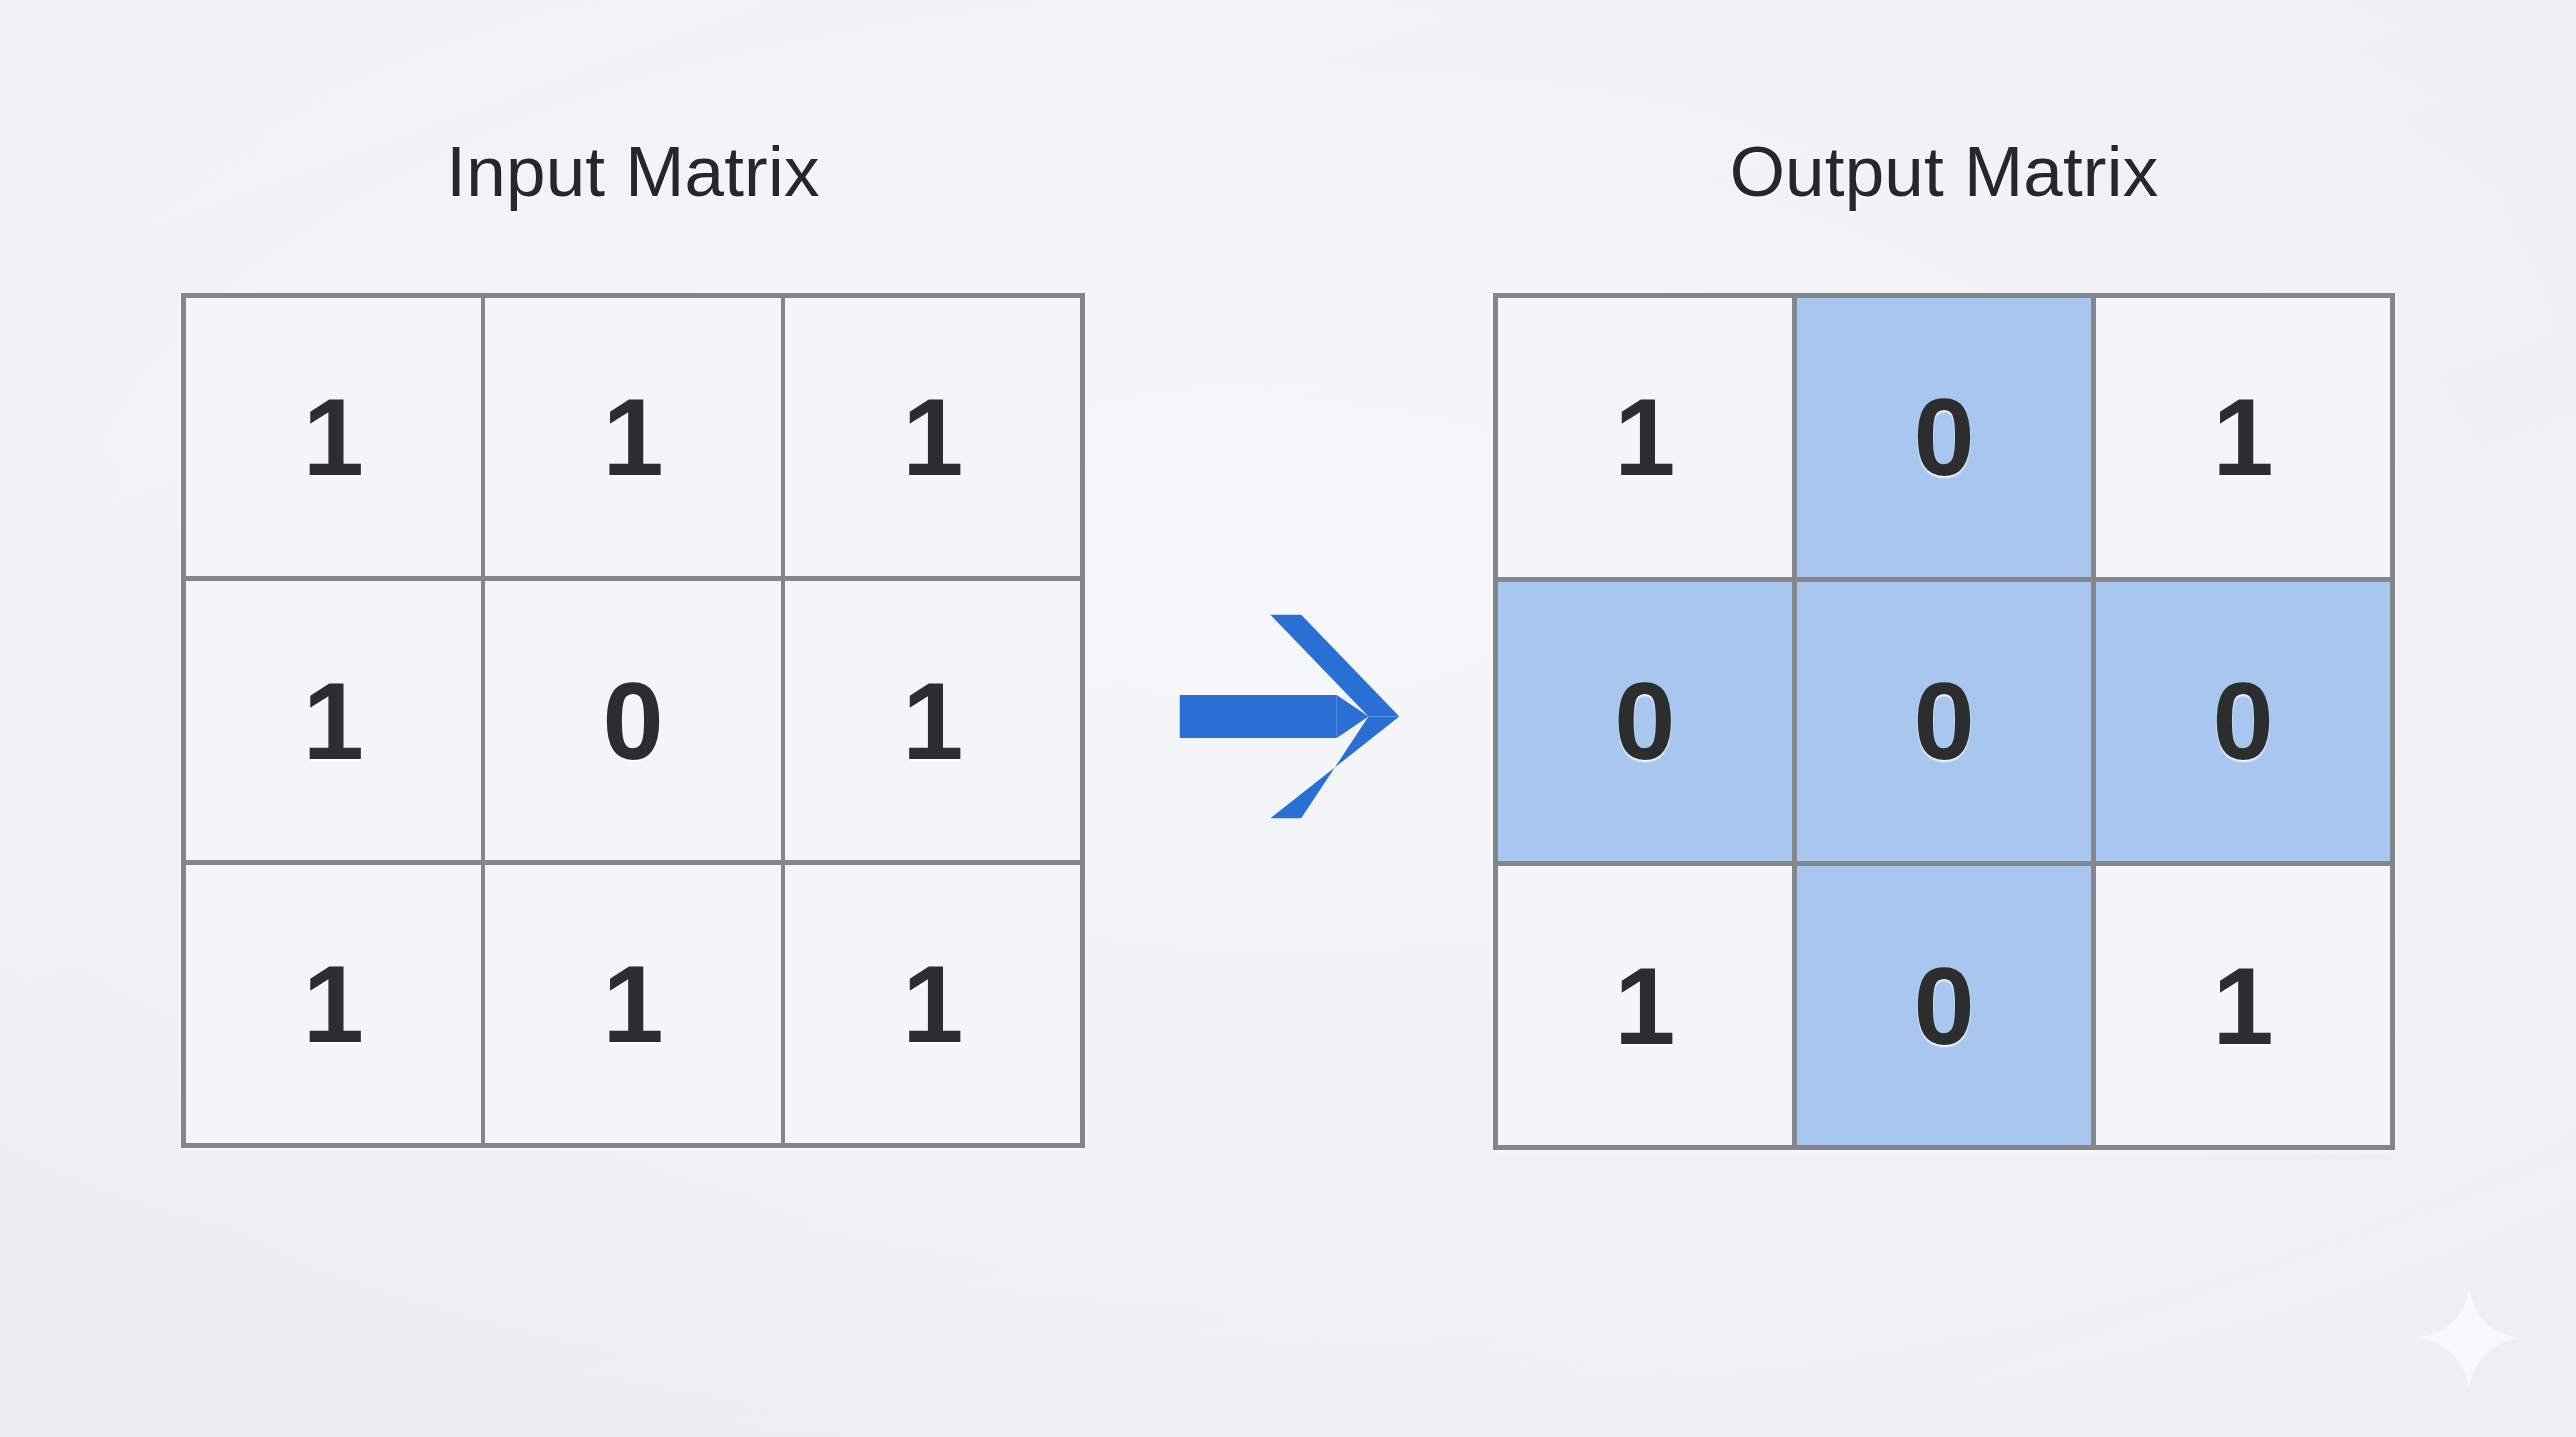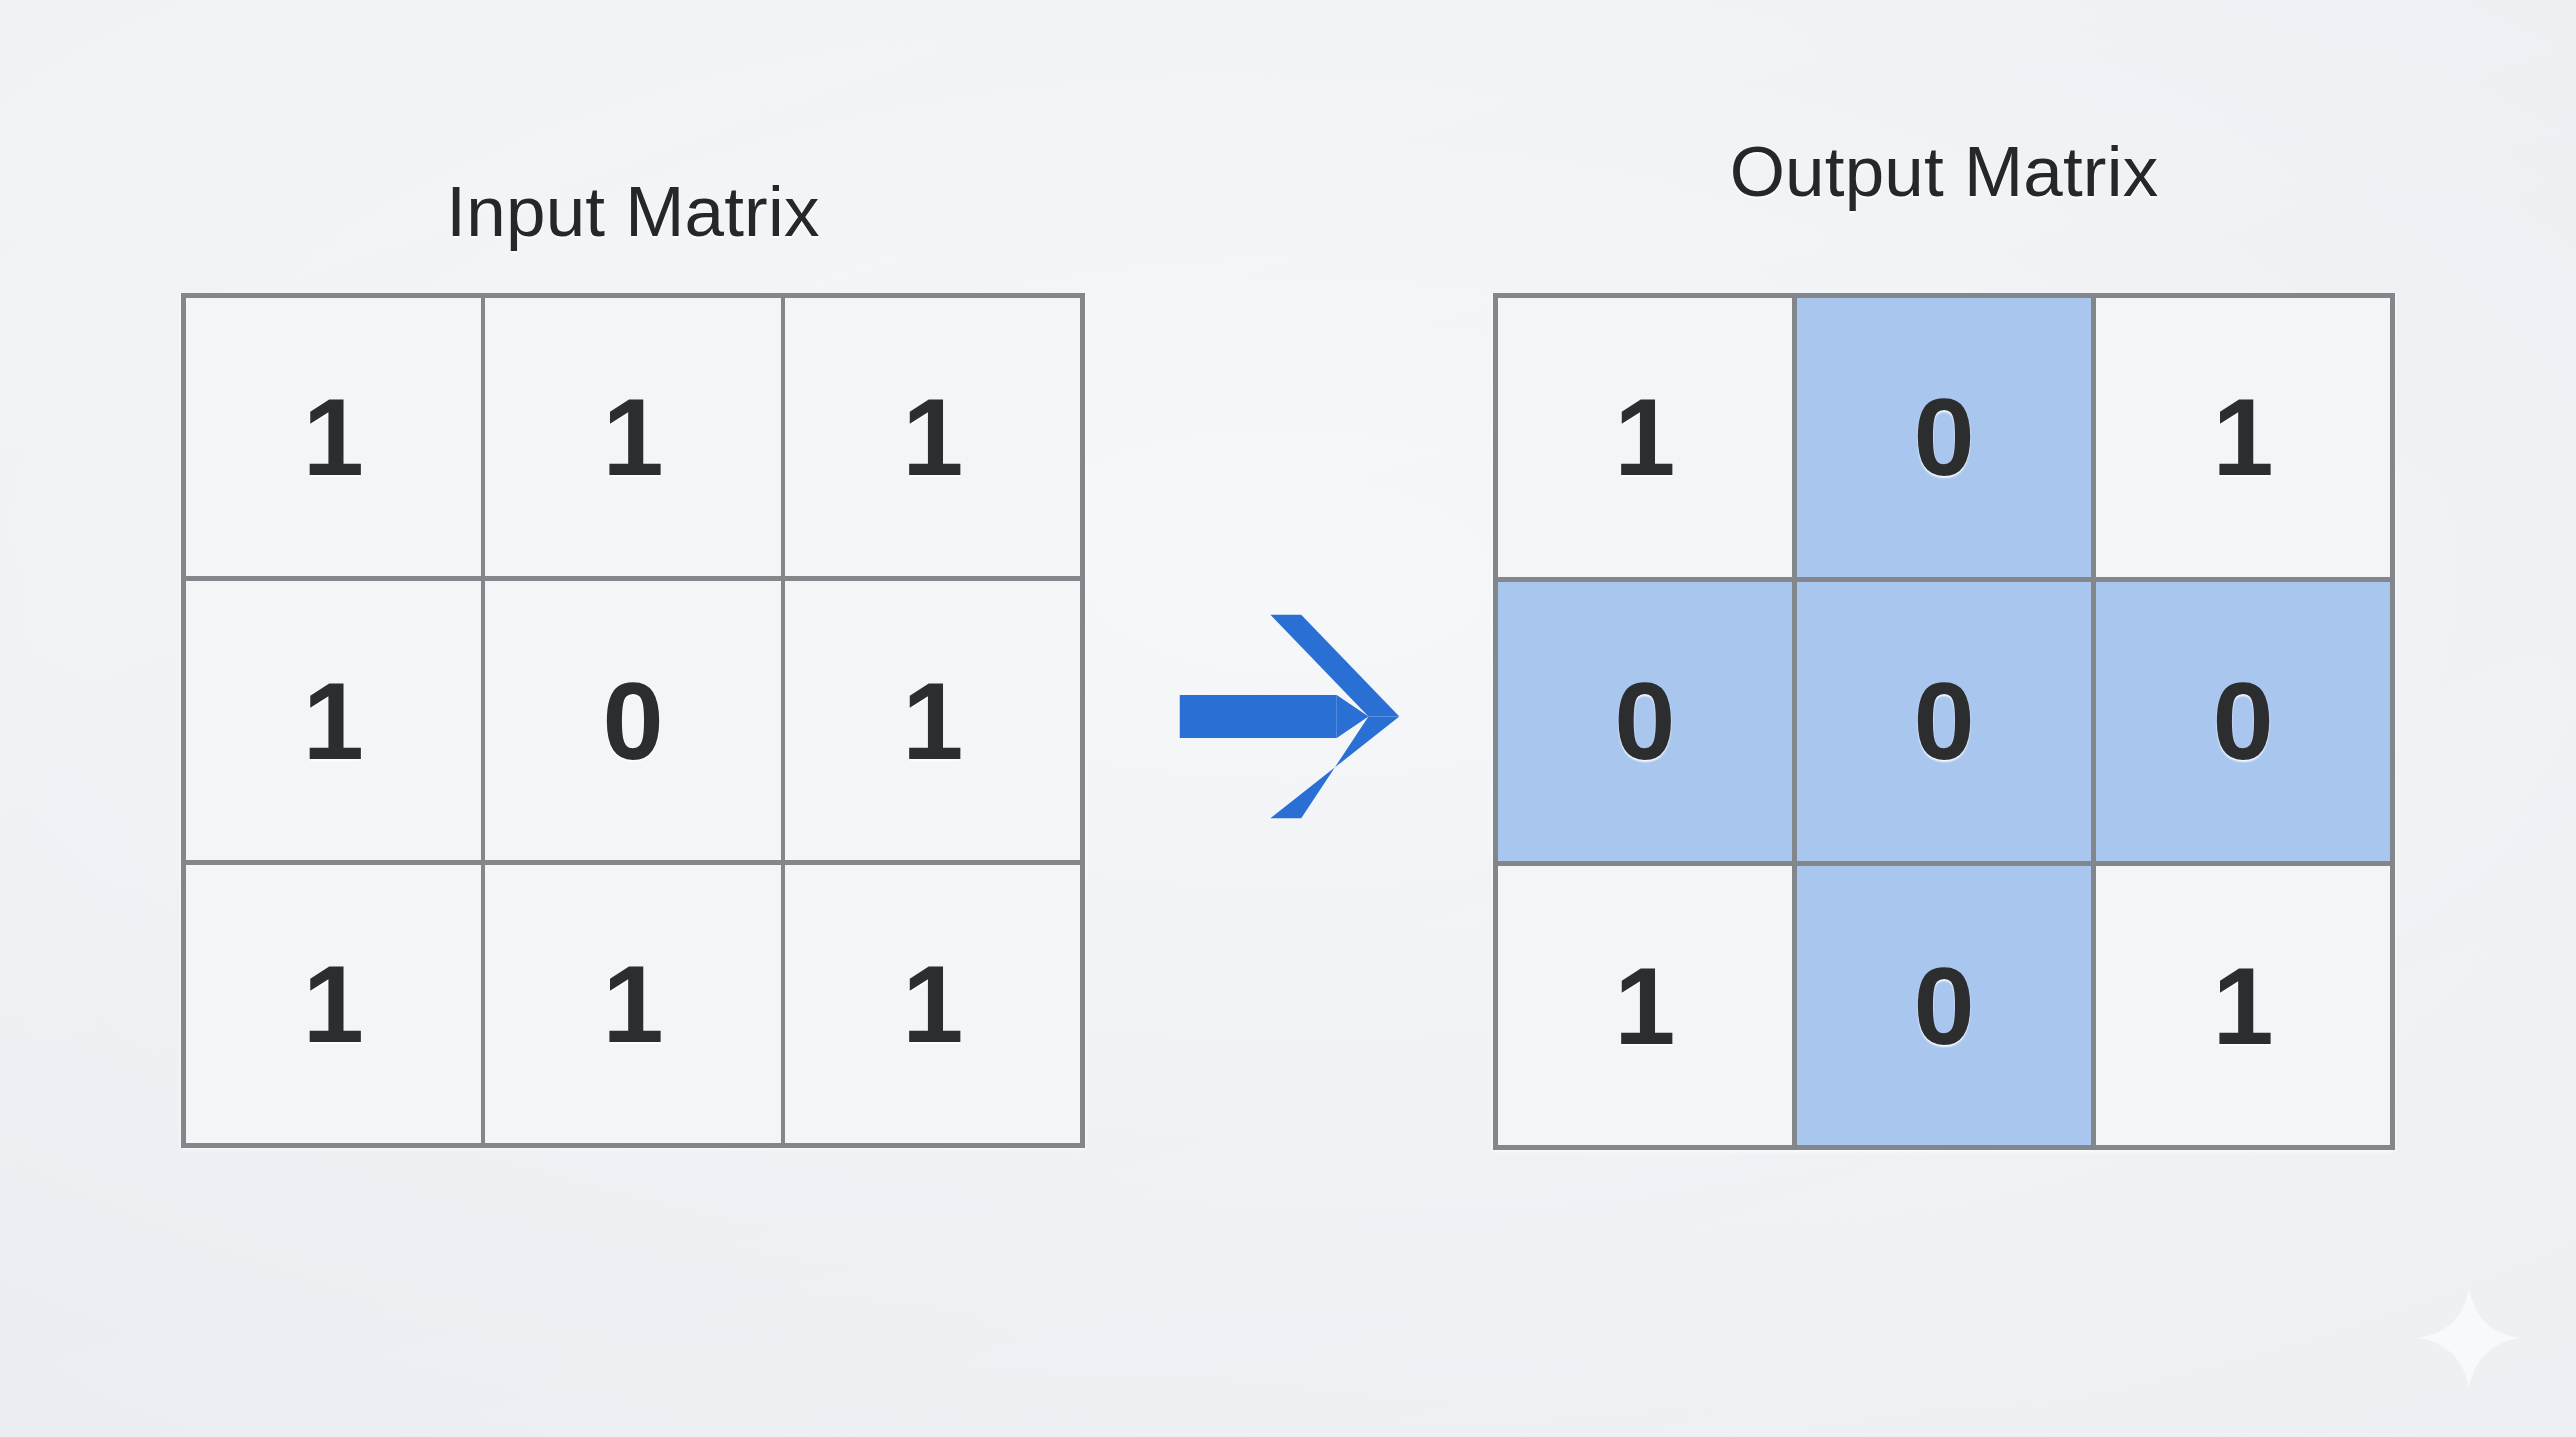--- a/index.html
+++ b/index.html
@@ -108,21 +108,21 @@
   .sparkle svg { display: block; width: 100%; height: 100%; }
 </style>
 </head>
 <body style="background: rgb(236, 240, 243);">
 
 <div class="bg-sheen"></div>
 
 <div class="stage">
 
   <div class="panel panel-input">
-    <div class="panel-title" style="color: rgb(37, 40, 43); margin-top: 40px;">Input Matrix</div>
+    <div class="panel-title" style="color: rgb(37, 40, 43);">Input Matrix</div>
   </div>
 
   <div class="matrix matrix-input" style="background: rgb(131, 135, 139);">
     <div class="cell" style="color: rgb(43, 45, 47); background: rgb(243, 245, 247);">1</div>
     <div class="cell" style="color: rgb(43, 45, 47); background: rgb(243, 245, 247);">1</div>
     <div class="cell" style="color: rgb(43, 45, 47); background: rgb(243, 245, 247);">1</div>
     <div class="cell" style="color: rgb(43, 45, 47); background: rgb(243, 245, 247);">1</div>
     <div class="cell" style="color: rgb(43, 45, 47); background: rgb(243, 245, 247);">0</div>
     <div class="cell" style="color: rgb(43, 45, 47); background: rgb(243, 245, 247);">1</div>
     <div class="cell" style="color: rgb(43, 45, 47); background: rgb(243, 245, 247);">1</div>

